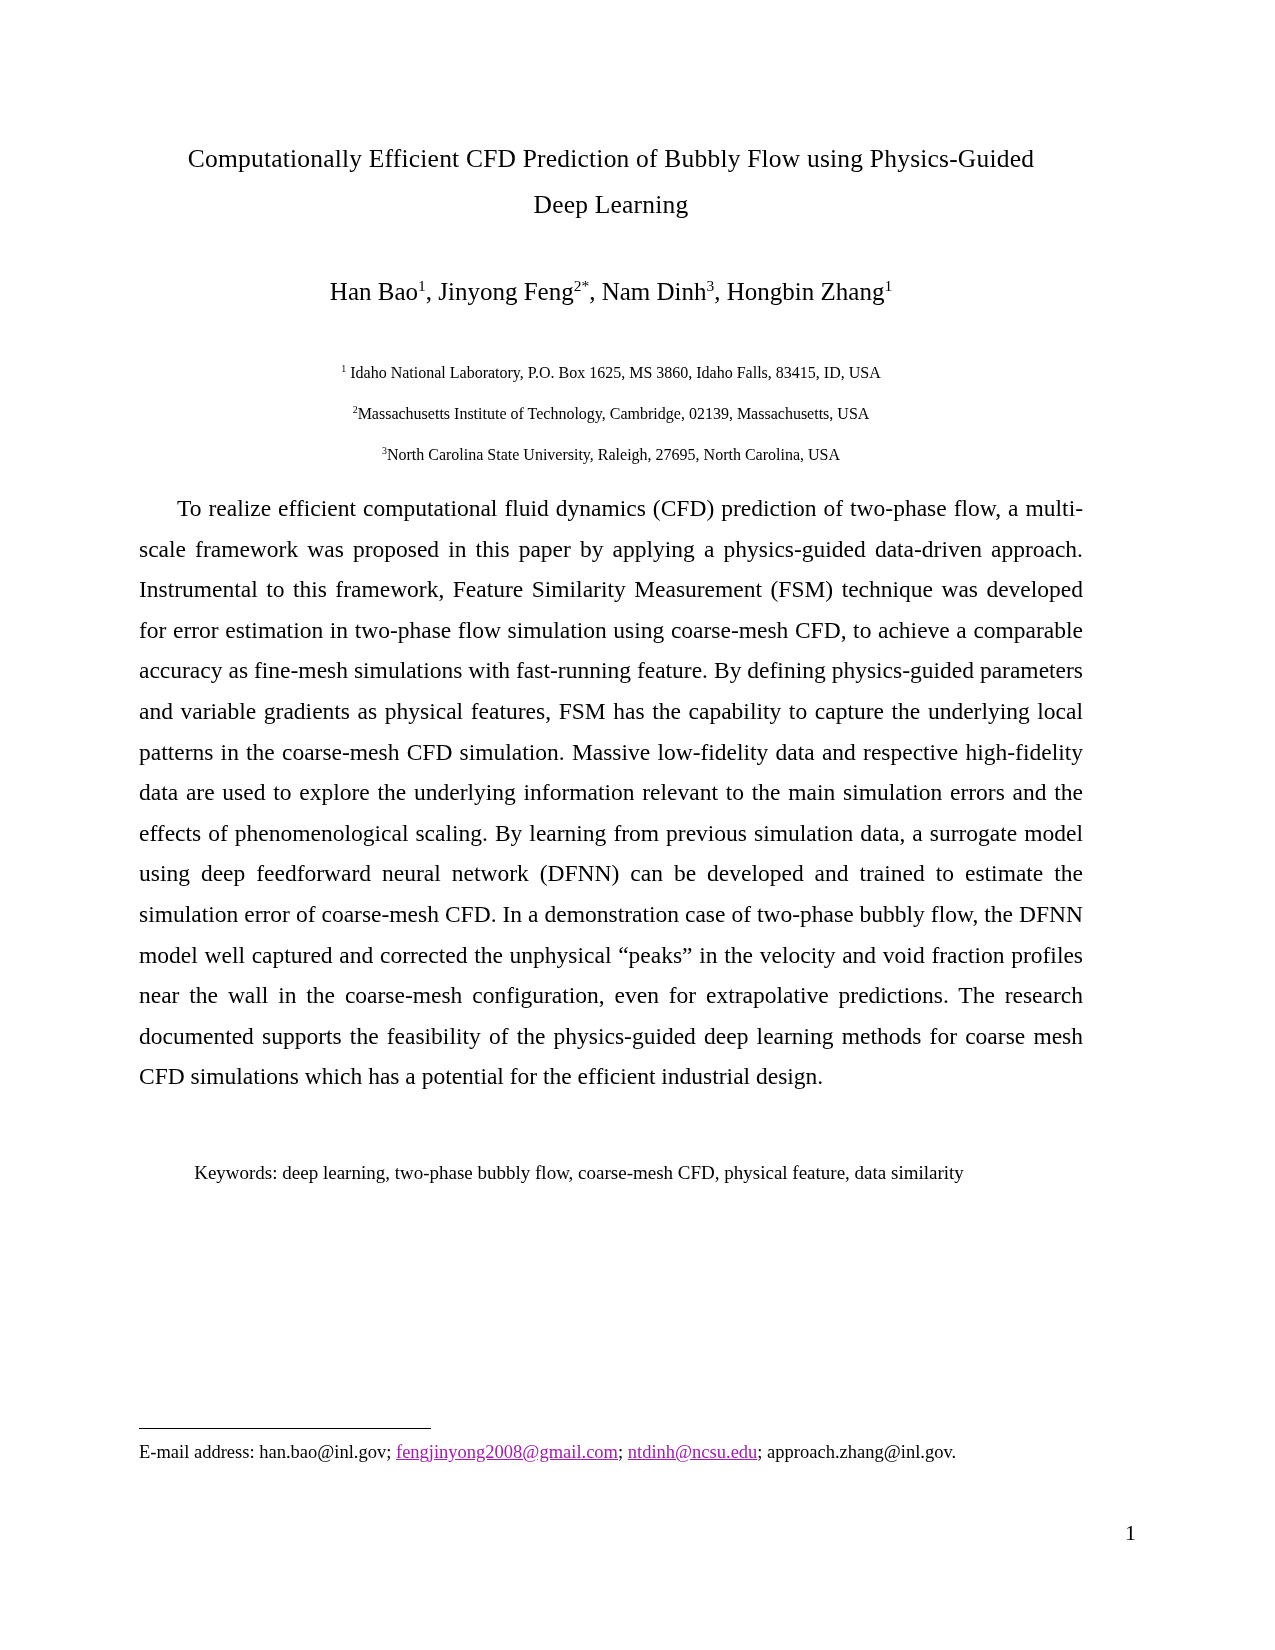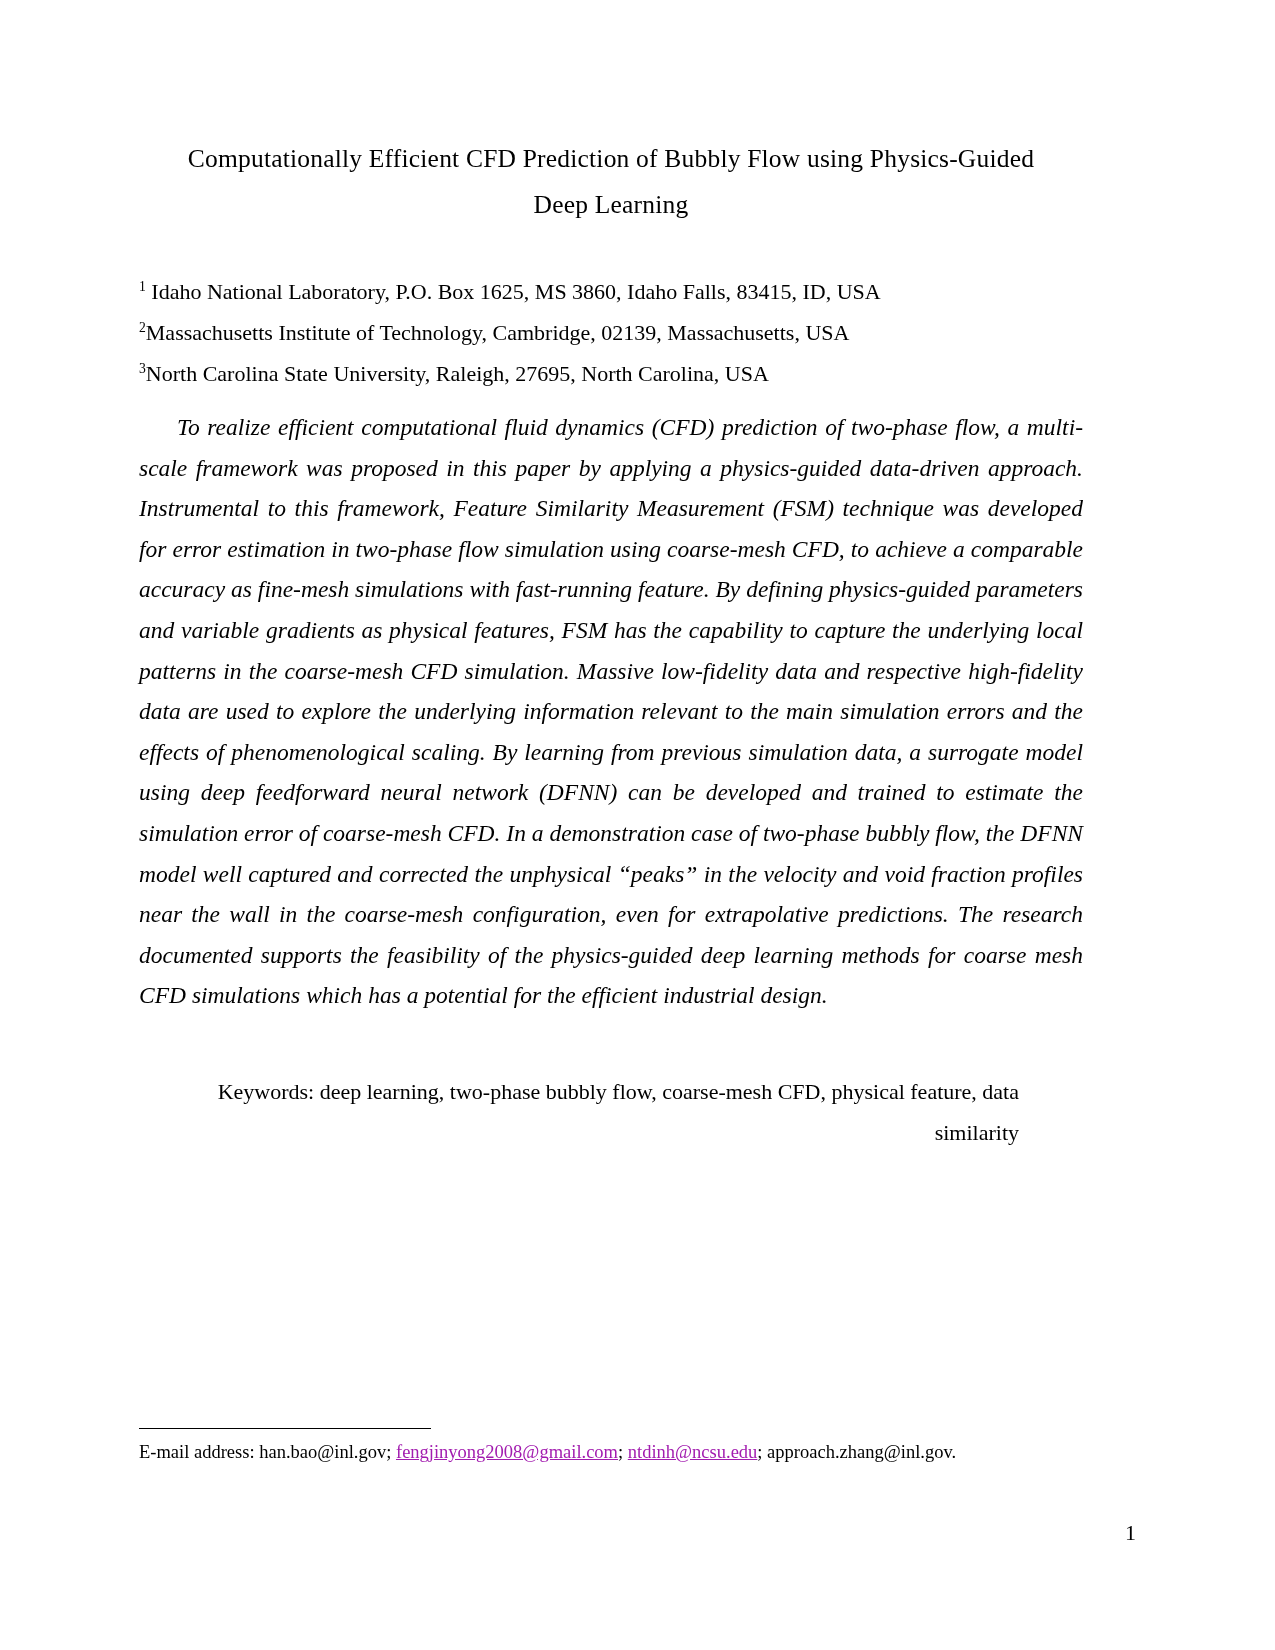--- a/index.html
+++ b/index.html
@@ -43,47 +43,47 @@
   }
   sup {
     font-size: 0.62em;
     vertical-align: super;
     line-height: 0;
   }
 
   
   .affiliations {
     margin-top: 43px;
-    font-size: 22px;
+    font-size: 16px;
     line-height: 41px;
+    text-align: center;
   }
   .affil-line { display: block; }
 
   
   .abstract-label {
     margin-top: 45px;
     font-size: 23.5px;
     line-height: 30px;
   }
   .abstract-body {
     margin-top: 13px;
     font-size: 23.5px;
     line-height: 40.6px;
     text-align: justify;
     text-justify: inter-word;
     text-indent: 38px;
-    font-style: italic;
   }
 
   
   .keywords {
     margin-top: 56px;
-    font-size: 22px;
+    font-size: 19px;
     line-height: 40.6px;
-    text-align: right;
+    text-align: center;
     width: 880px;
   }
 
   
   .footnote-area {
     position: absolute;
     left: 138px;
     top: 1428px;
     width: 944px;
   }
@@ -115,20 +115,23 @@
   }
 </style>
 </head>
 <body>
 
 <div class="page">
   <div class="content">
 
     <div class="title">Computationally Efficient CFD Prediction of Bubbly Flow using Physics-Guided Deep Learning</div>
 
+    <div class="authors">
+      <span>Han Bao</span><sup>1</sup><span>, </span><span>Jinyong Feng</span><sup>2*</sup><span>, </span><span>Nam Dinh</span><sup>3</sup><span>, </span><span>Hongbin Zhang</span><sup>1</sup>
+    </div>
 
     <div class="affiliations">
       <span class="affil-line"><sup>1</sup><span> Idaho National Laboratory, P.O. Box 1625, MS 3860, Idaho Falls, 83415, ID, USA</span></span>
       <span class="affil-line"><sup>2</sup><span>Massachusetts Institute of Technology, Cambridge, 02139, Massachusetts, USA</span></span>
       <span class="affil-line"><sup>3</sup><span>North Carolina State University, Raleigh, 27695, North Carolina, USA</span></span>
     </div>
 
     <div class="abstract-body">To realize efficient computational fluid dynamics (CFD) prediction of two-phase flow, a multi-scale framework was proposed in this paper by applying a physics-guided data-driven approach. Instrumental to this framework, Feature Similarity Measurement (FSM) technique was developed for error estimation in two-phase flow simulation using coarse-mesh CFD, to achieve a comparable accuracy as fine-mesh simulations with fast-running feature. By defining physics-guided parameters and variable gradients as physical features, FSM has the capability to capture the underlying local patterns in the coarse-mesh CFD simulation. Massive low-fidelity data and respective high-fidelity data are used to explore the underlying information relevant to the main simulation errors and the effects of phenomenological scaling. By learning from previous simulation data, a surrogate model using deep feedforward neural network (DFNN) can be developed and trained to estimate the simulation error of coarse-mesh CFD. In a demonstration case of two-phase bubbly flow, the DFNN model well captured and corrected the unphysical “peaks” in the velocity and void fraction profiles near the wall in the coarse-mesh configuration, even for extrapolative predictions. The research documented supports the feasibility of the physics-guided deep learning methods for coarse mesh CFD simulations which has a potential for the efficient industrial design.</div>
 
     <div class="keywords">Keywords: deep learning, two-phase bubbly flow, coarse-mesh CFD, physical feature, data similarity</div>

